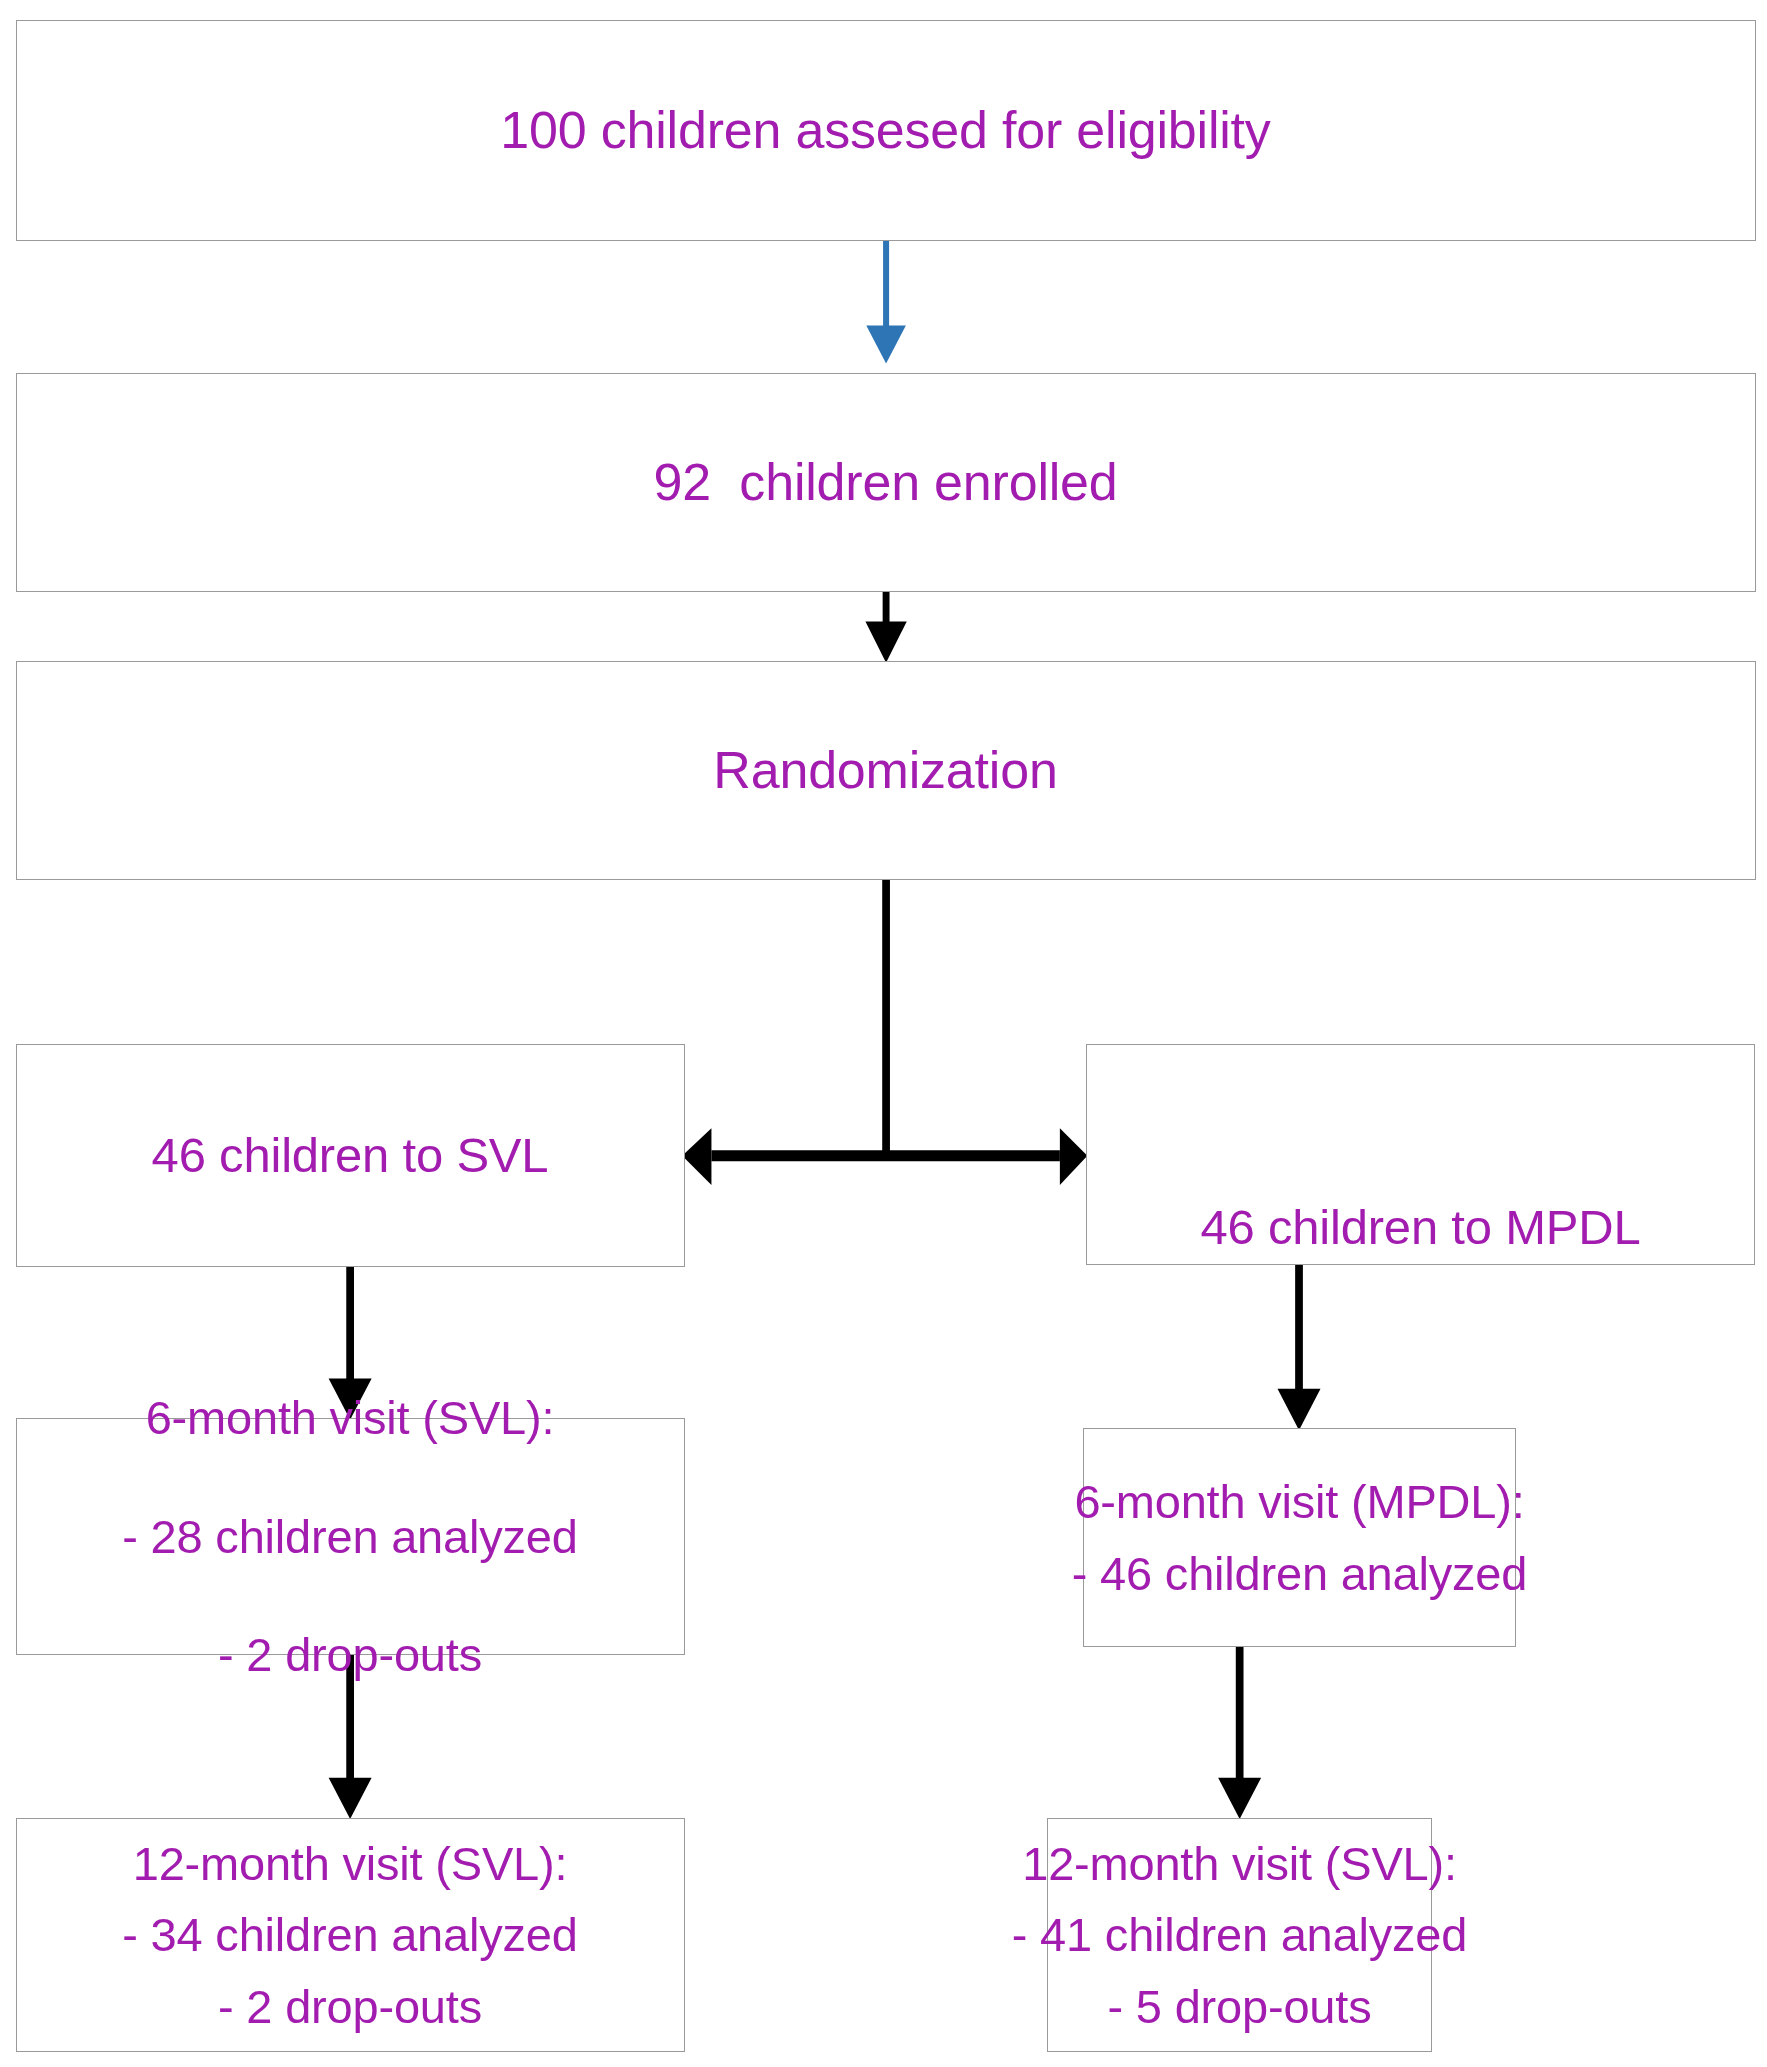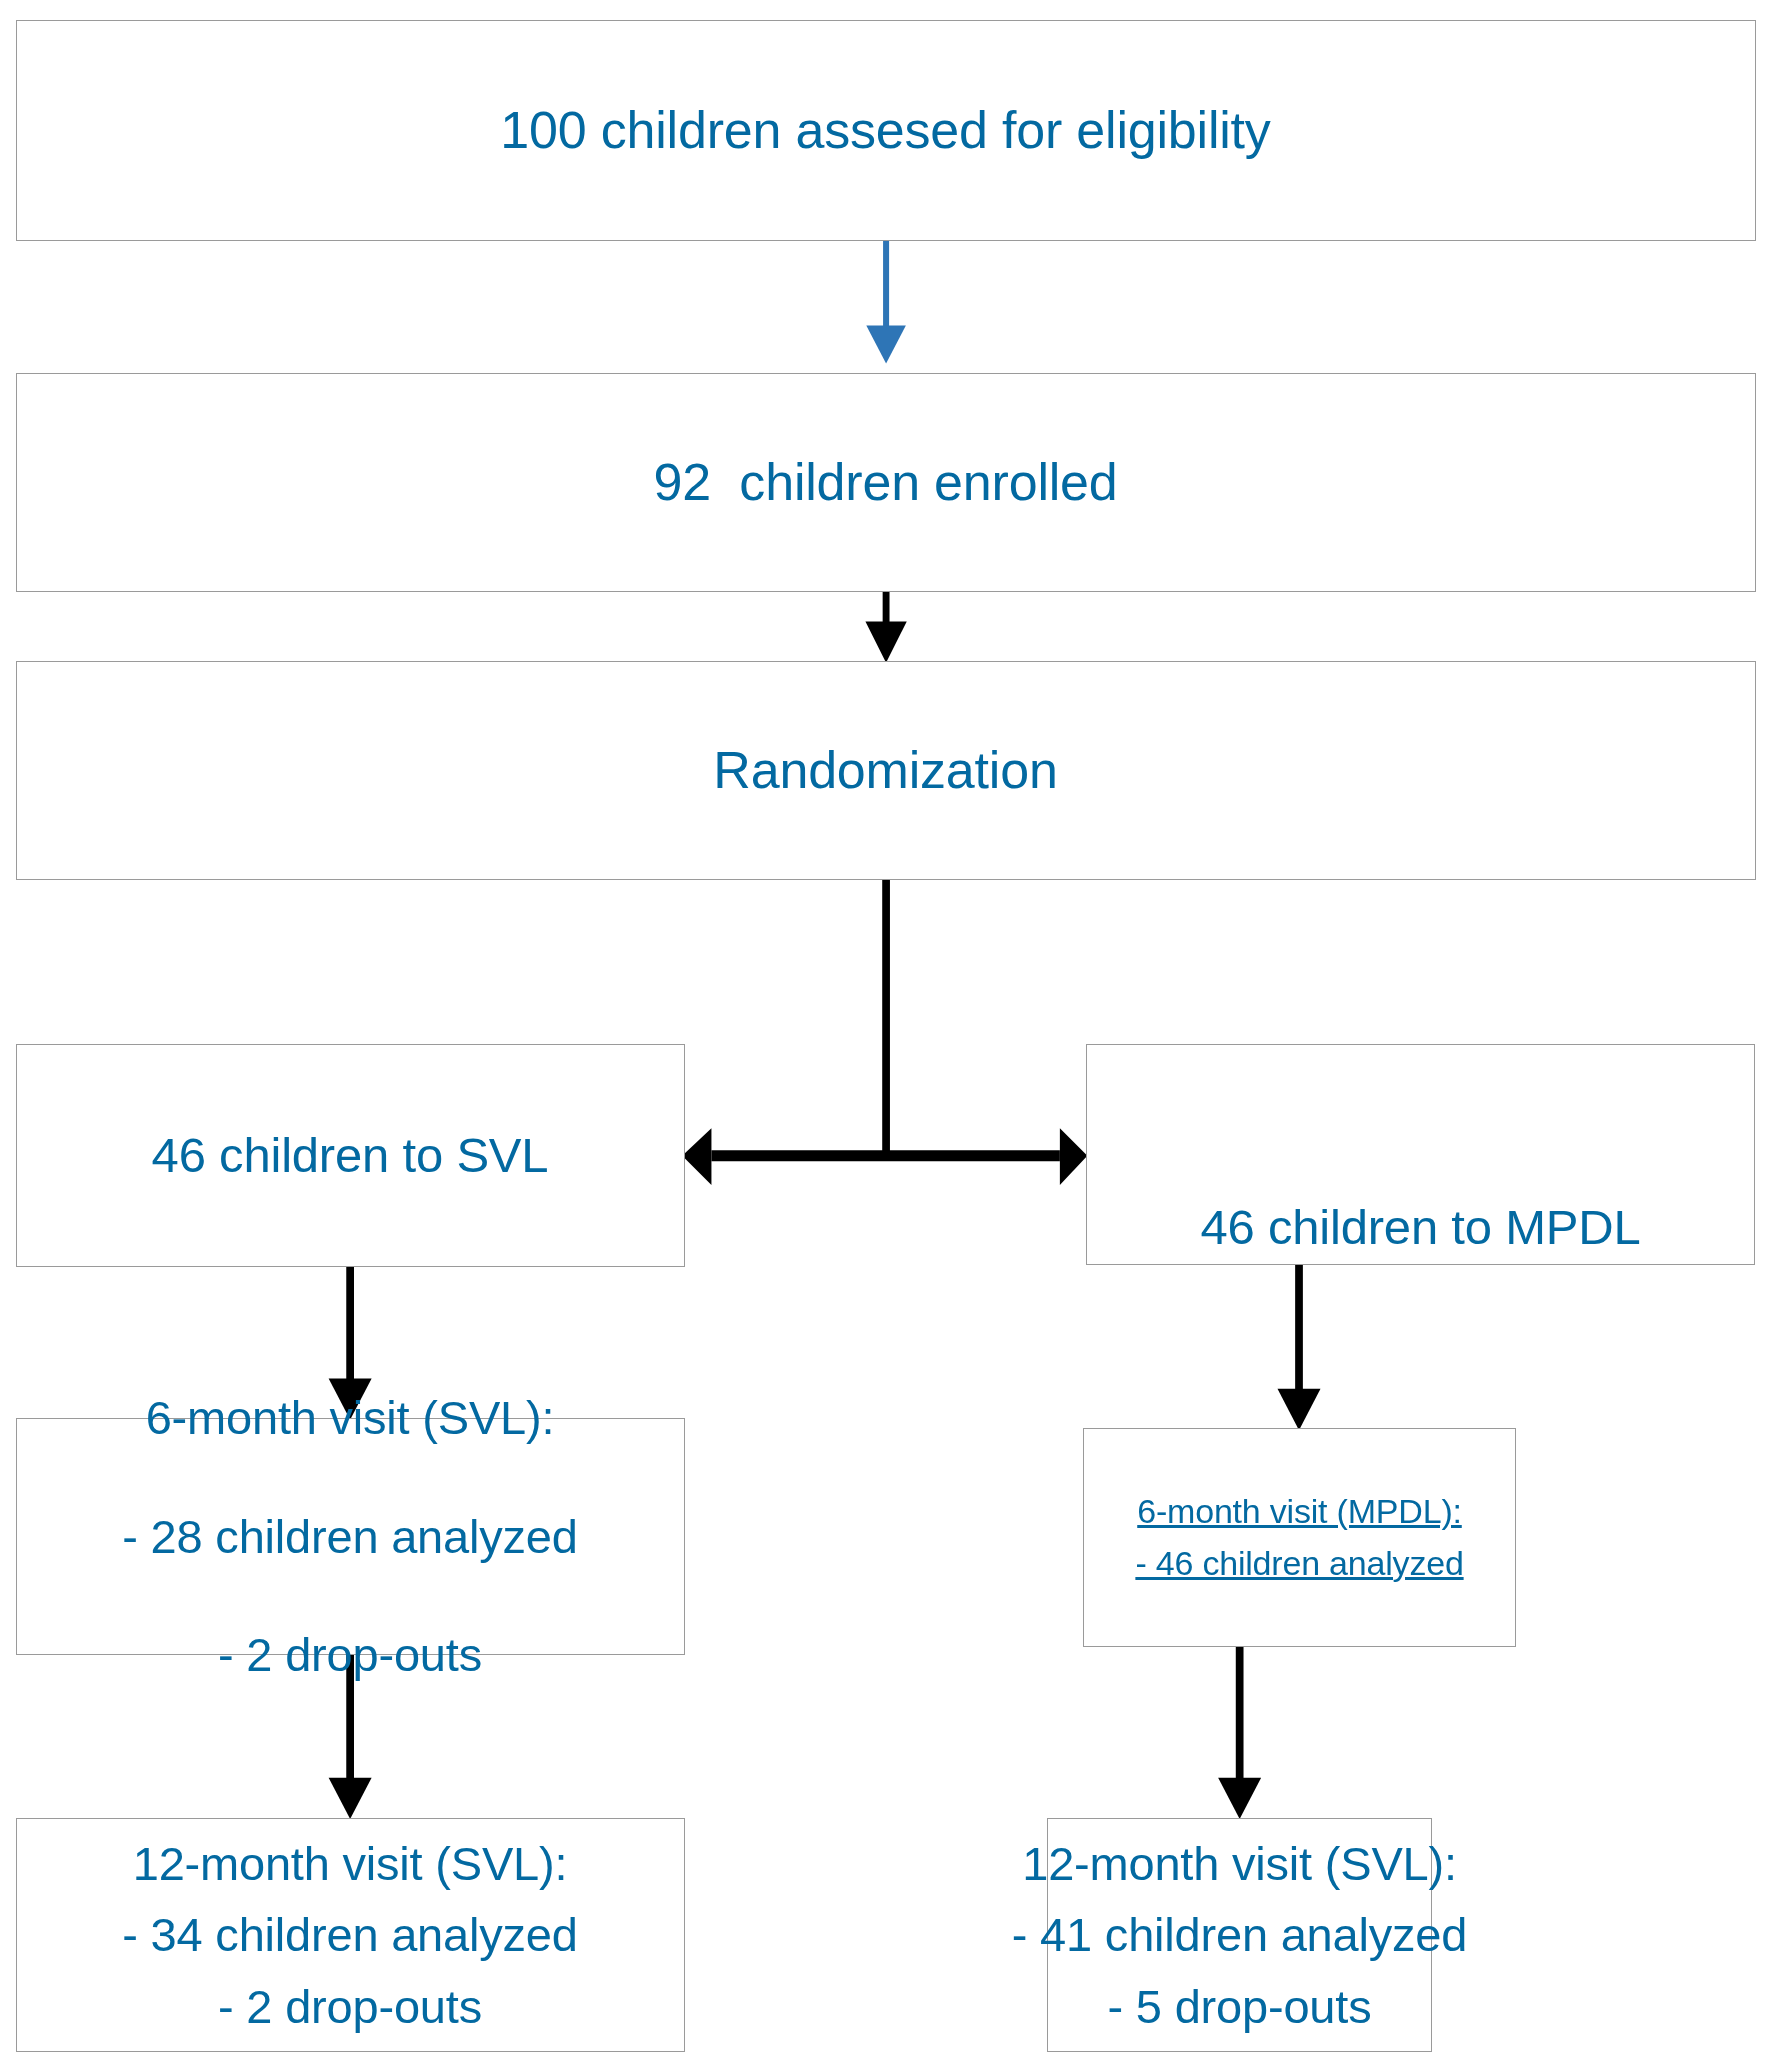--- a/index.html
+++ b/index.html
@@ -21,39 +21,39 @@
   .node {
     position: absolute;
     box-sizing: border-box;
     background: #ffffff;
     border: 1.7px solid #9a9a9a;
     display: flex;
     flex-direction: column;
     align-items: center;
     justify-content: center;
     text-align: center;
-    color: #0369a1;
+    color: #a21caf;
     font-family: "Liberation Sans", sans-serif;
     font-weight: 400;
     line-height: 1.52;
     letter-spacing: -0.2px;
   }
   .node .line {
     display: block;
     white-space: pre;
   }
 
   
   #node-eligibility { left: 15.5px;   top: 20px;   width: 1740px; height: 221px; font-size: 52px; }
   #node-enrolled    { left: 15.5px;   top: 361px;  width: 1740px; height: 219px; font-size: 52px; margin-top: 12px; }
   #node-random      { left: 15.5px;   top: 661px;  width: 1740px; height: 219px; font-size: 52px; }
   #node-svl-alloc   { left: 15.5px;   top: 1044px; width: 669px;  height: 223px; font-size: 49px; }
   #node-mpdl-alloc  { left: 1086px; top: 1044px; width: 669px;  height: 221px; font-size: 49px; justify-content: flex-end; }
   #node-svl-6m      { left: 15.5px;   top: 1418px; width: 669px;  height: 237px; font-size: 47px; gap: 47px; }
-  #node-mpdl-6m     { left: 1083px; top: 1428px; width: 433px;  height: 219px; font-size: 34px; text-decoration: underline; }
+  #node-mpdl-6m     { left: 1083px; top: 1428px; width: 433px;  height: 219px; font-size: 47px; }
   #node-svl-12m     { left: 15.5px;   top: 1818px; width: 669px;  height: 234px; font-size: 47px; }
   #node-mpdl-12m    { left: 1047px; top: 1818px; width: 385px;  height: 234px; font-size: 47px; }
 
   
   #connectors {
     position: absolute;
     left: 0; top: 0;
     width: 1767px;
     height: 2068px;
     pointer-events: none;

